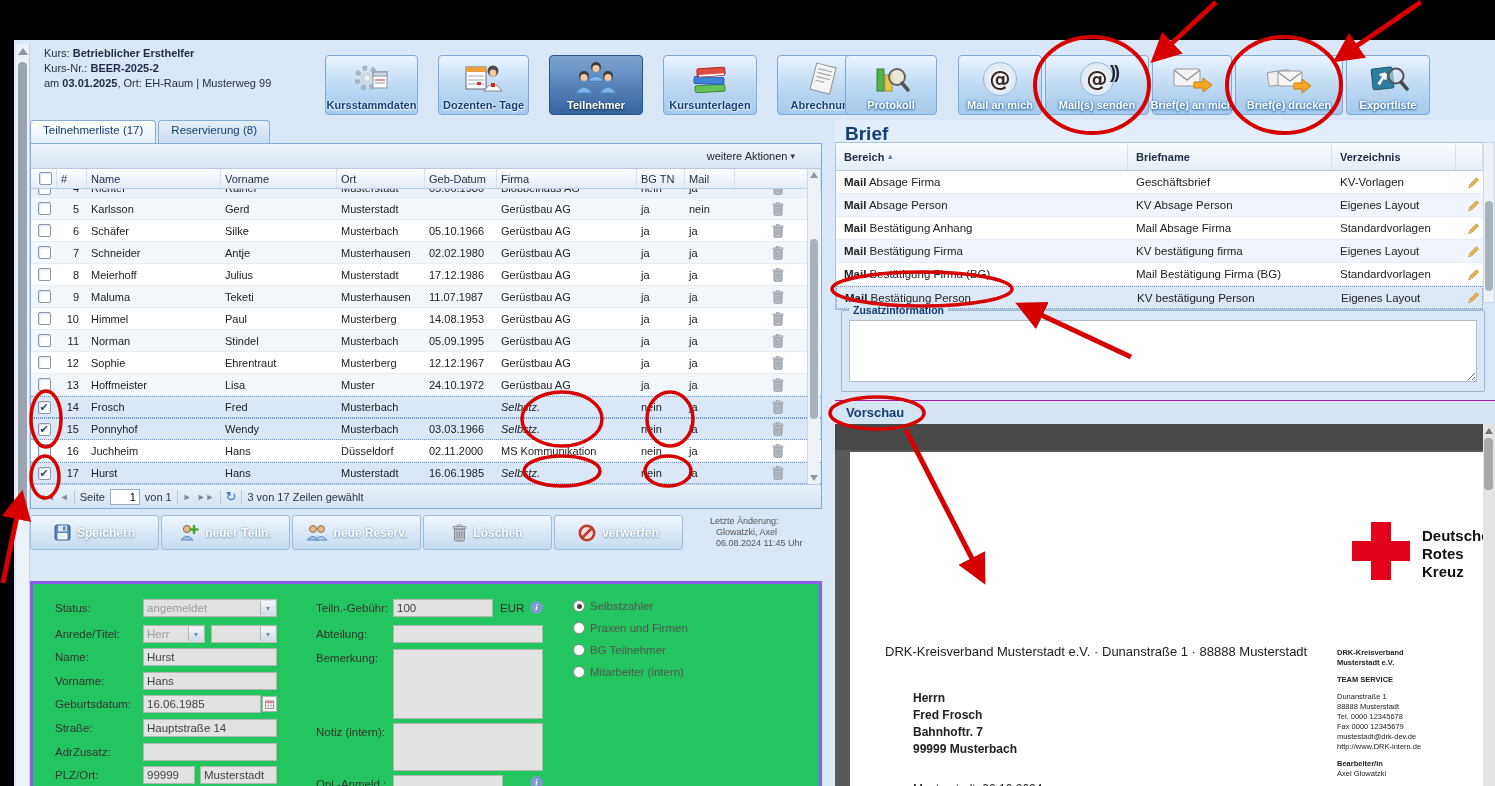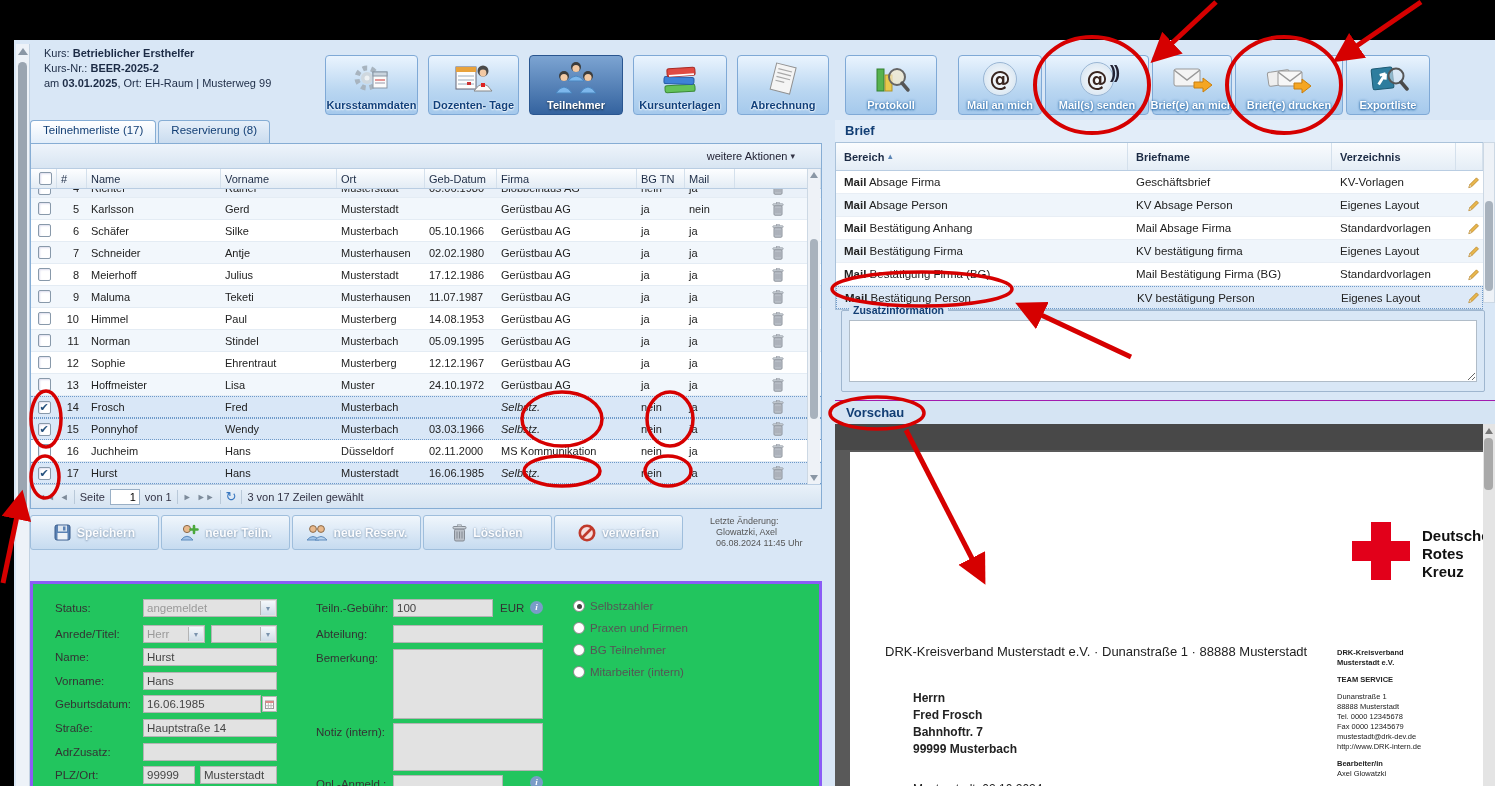--- a/index.html
+++ b/index.html
@@ -10,21 +10,21 @@
   
   .v-gutter { position:absolute; left:16px; top:44px; width:14px; bottom:0; background:#edf2f8; border-right:1px solid #c2d2e2; }
   .v-gutter .arr { position:absolute; left:2px; top:4px; width:0; height:0; border-left:5px solid transparent; border-right:5px solid transparent; border-bottom:7px solid #8a97a5; }
   .v-gutter .thumb { position:absolute; left:2px; top:18px; width:9px; height:452px; background:#9aa5b1; border-radius:5px; }
 
   
   .kurs-info { position:absolute; left:44px; top:46px; font-size:11px; color:#1c2b45; line-height:15px; white-space:nowrap; }
   .kurs-info b { font-weight:bold; }
 
   
-  .nav-group { position:absolute; left:325px; top:55px; display:flex; gap:10px; }
+  .nav-group { position:absolute; left:325px; top:55px; display:flex; gap:20px; }
   .act-group { position:absolute; left:845px; top:55px; display:flex; gap:3px; }
   .tb-btn { height:60px; border:1px solid #7fa9d6; border-radius:4px; background:linear-gradient(#eaf4fe,#b9d6f1 60%,#a5c9ec); display:flex; flex-direction:column; align-items:center; justify-content:flex-end; padding:2px 4px; cursor:pointer; }
   .tb-btn .ic { flex:1; display:flex; align-items:center; justify-content:center; }
   .tb-btn .lbl { font-size:11px; font-weight:bold; color:#10407c; text-shadow:0 1px 2px #fff,0 0 2px #fff; white-space:nowrap; line-height:13px; }
   .tb-btn.active { background:linear-gradient(#7ca4d2,#34639f 60%,#2c5majo90); background:linear-gradient(#7ca4d2,#34639f); border-color:#2a5690; }
   .tb-btn.active .lbl { color:#fff; text-shadow:0 1px 2px #123; }
   .act-group .tb-btn .lbl { color:#fff; text-shadow:0 0 3px #2a6aa8,0 1px 2px #2a6aa8; }
   .gap-r { margin-right:18px; }
   .at-circle { width:34px; height:34px; border-radius:50%; background:radial-gradient(#fdfdfd,#cfe0ef); border:1px solid #9ab6d4; color:#3a2620; font-size:21px; font-weight:bold; display:flex; align-items:center; justify-content:center; font-family:"DejaVu Sans",sans-serif; }
   .at-multi { position:relative; }
@@ -73,21 +73,21 @@
   .f-sel { position:absolute; height:18px; border:1px solid #b4b4b4; background:#e2e2e2; color:#9a9a9a; font-size:11.5px; padding:2px 3px 0; }
   .f-sel .dd { position:absolute; right:1px; top:1px; bottom:1px; width:15px; background:linear-gradient(#f4f8fb,#cfdce8); border-left:1px solid #b4b4b4; color:#7a93ad; font-size:8px; text-align:center; line-height:15px; }
   .f-ta { position:absolute; border:1px solid #b4b4b4; background:#e2e2e2; resize:none; }
   .info-i { position:absolute; width:13px; height:13px; border-radius:50%; background:#7a9cc8; color:#fff; font-size:9px; font-weight:bold; text-align:center; line-height:13px; font-family:"Liberation Serif",serif; font-style:italic; }
   .date-btn { position:absolute; width:15px; height:16px; border:1px solid #b4b4b4; background:#f2f2f2; display:flex; align-items:center; justify-content:center; cursor:pointer; }
   .radio-row { position:absolute; display:flex; align-items:center; gap:5px; font-size:11.5px; color:#555; }
   .rad { width:12px; height:12px; border-radius:50%; border:1px solid #8a8a8a; background:#fff; position:relative; }
   .rad.on:after { content:""; position:absolute; left:2.5px; top:2.5px; width:5px; height:5px; border-radius:50%; background:#444; }
 
   
-  .brief-title { position:absolute; left:835px; top:120px; width:660px; height:22px; background:#e2edf9; font-size:13px; font-weight:bold; color:#123e74; padding:3px 0 0 10px; }
+  .brief-title { position:absolute; left:835px; top:120px; width:660px; height:22px; background:#e2edf9; font-size:19px; font-weight:bold; color:#123e74; padding:3px 0 0 10px; }
   .btable { position:absolute; left:835px; top:142px; width:648px; background:#fff; border:1px solid #aac2da; border-right:none; }
   .bhead { display:grid; grid-template-columns:292px 204px 124px 1fr; height:28px; background:linear-gradient(#fafcfe,#e4edf6); border-bottom:1px solid #b9cde2; font-size:11px; color:#1c2b45; align-items:center;font-weight:bold; }
   .bhead .hc { padding-left:8px; border-right:1px solid #d4e0ec; height:100%; display:flex; align-items:center; gap:4px; }
   .sort { color:#5b85b5; font-size:8px; }
   .b-row { display:grid; grid-template-columns:292px 204px 124px 1fr; height:23px; font-size:11.5px; color:#222; align-items:center; border-bottom:1px solid #e8eef5; background:#fff; }
   .b-row:nth-child(even) { background:#eff5fb; }
   .b-row.sel { background:#dde9f7; border:1px dotted #6d99c9; }
   .b-row .cell { padding-left:8px; }
   .b-row .cell.pencil { display:flex; justify-content:center; cursor:pointer; }
   .b-scroll { position:absolute; right:0; top:142px; width:12px; height:161px; background:#eef2f7; border:1px solid #ccd8e4; }

